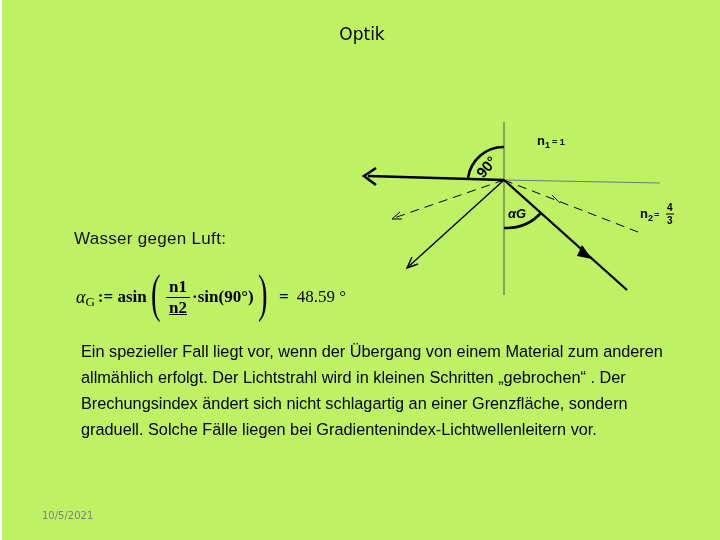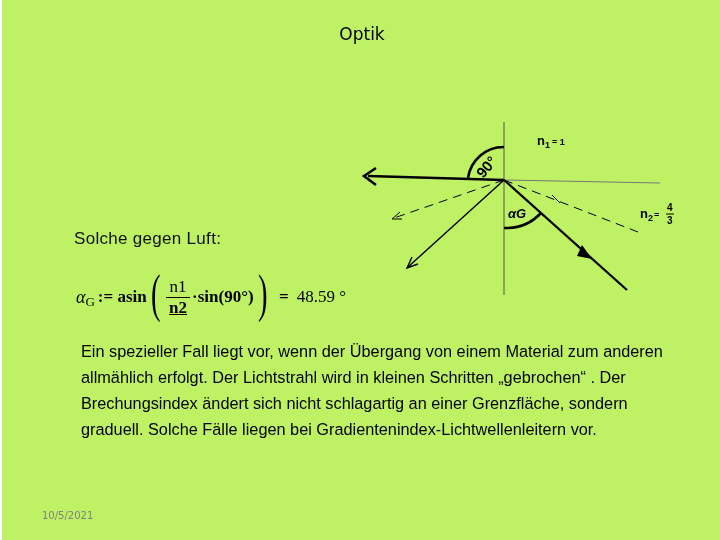--- a/index.html
+++ b/index.html
@@ -7,21 +7,21 @@
     .slide { position: absolute; left: 2px; top: 0; width: 720px; height: 540px; background: #bef264; }
     .header-title { position: absolute; left: 0; width: 720px; top: 24px; text-align: center; font-family: "DejaVu Sans", sans-serif; font-size: 17px; color: #000; }
     .main-title { position: absolute; left: 44px; top: 94px; font-family: "Liberation Sans", sans-serif; font-size: 25px; color: #000; letter-spacing: 0.1px; }
     .diagram { position: absolute; left: 340px; top: 115px; width: 350px; height: 185px; }
     .subtitle { position: absolute; left: 72px; top: 229px; font-family: "Liberation Sans", sans-serif; font-size: 17px; color: #111; letter-spacing: 0.3px; }
     .formula { position: absolute; left: 74px; top: 268px; height: 58px; font-family: "Liberation Serif", serif; font-size: 17px; color: #000; display: flex; align-items: center; }
     .formula .alpha { font-style: italic; font-size: 18px; }
     .formula .sub { font-size: 13px; position: relative; top: 5px; margin-right: 3px; }
     .formula .paren { font-size: 52px; font-weight: 100; line-height: 1; transform: scaleX(0.55); display: inline-block; position: relative; top: -3px; }
     .frac { display: inline-flex; flex-direction: column; align-items: center; margin: 0 2px; }
-    .frac .num { font-weight: normal; padding: 0 3px; line-height: 1.15; text-align: center; }
+    .frac .num { font-weight: bold; padding: 0 3px; line-height: 1.15; text-align: center; }
     .frac .bar { width: 100%; border-top: 1px solid #000; height: 0; }
     .frac .den { font-weight: bold; padding: 0 3px; line-height: 1.15; text-decoration: underline; }
     .formula .b { font-weight: bold; text-align: center; }
     .body-text { position: absolute; left: 79px; top: 338px; width: 600px; font-family: "Liberation Sans", sans-serif; font-size: 16.3px; line-height: 26px; color: #000; }
     .footer-date { position: absolute; left: 40px; top: 510px; font-family: "DejaVu Sans", sans-serif; font-size: 10px; color: #7f7f7f; }
     .lbl { font-family: "Liberation Sans", sans-serif; font-weight: bold; fill: #000; }
   </style>
 </head>
 <body>
 
@@ -62,21 +62,21 @@
     </text>
 
     <text x="298" y="103" class="lbl" font-size="13">
       <tspan>n</tspan><tspan font-size="9" dy="3">2</tspan><tspan font-size="9" dy="-3" dx="1">=</tspan>
     </text>
     <text x="325" y="96" class="lbl" font-size="10">4</text>
     <line x1="324" y1="99" x2="332" y2="99" stroke="#000" stroke-width="1"></line>
     <text x="325" y="109" class="lbl" font-size="10">3</text>
   </svg>
 
-  <div class="subtitle">Solche gegen Luft:</div>
+  <div class="subtitle">Wasser gegen Luft:</div>
 
   <div class="formula">
     <span class="alpha">α</span>
       <span class="sub">G</span>
     <span class="b">:= asin</span>
     <span class="paren">(</span>
     <span class="frac">
       <span class="num">n1</span>
       <span class="bar"></span>
       <span class="den">n2</span>

